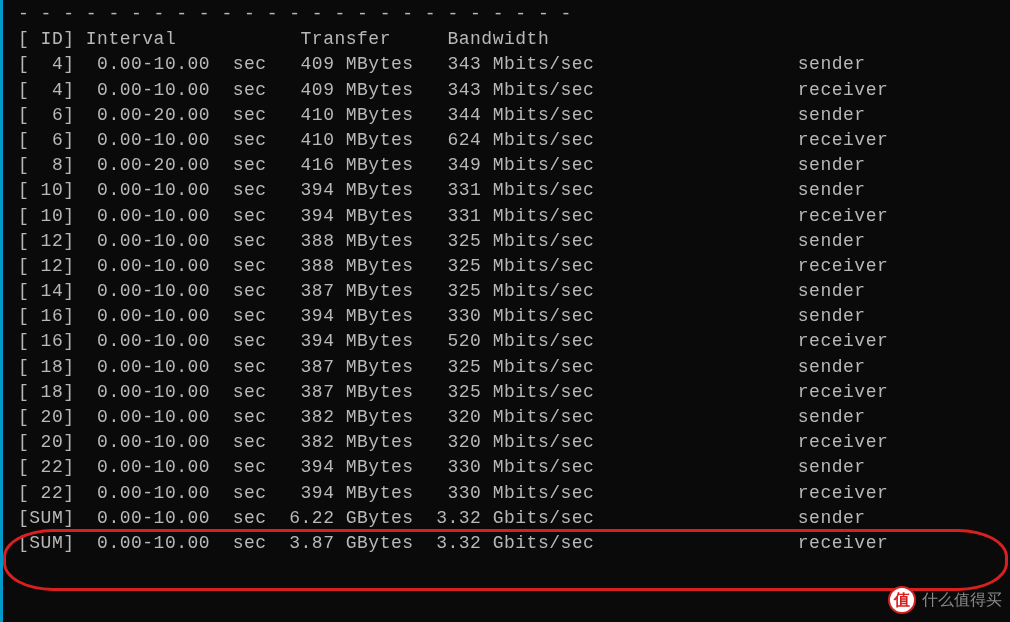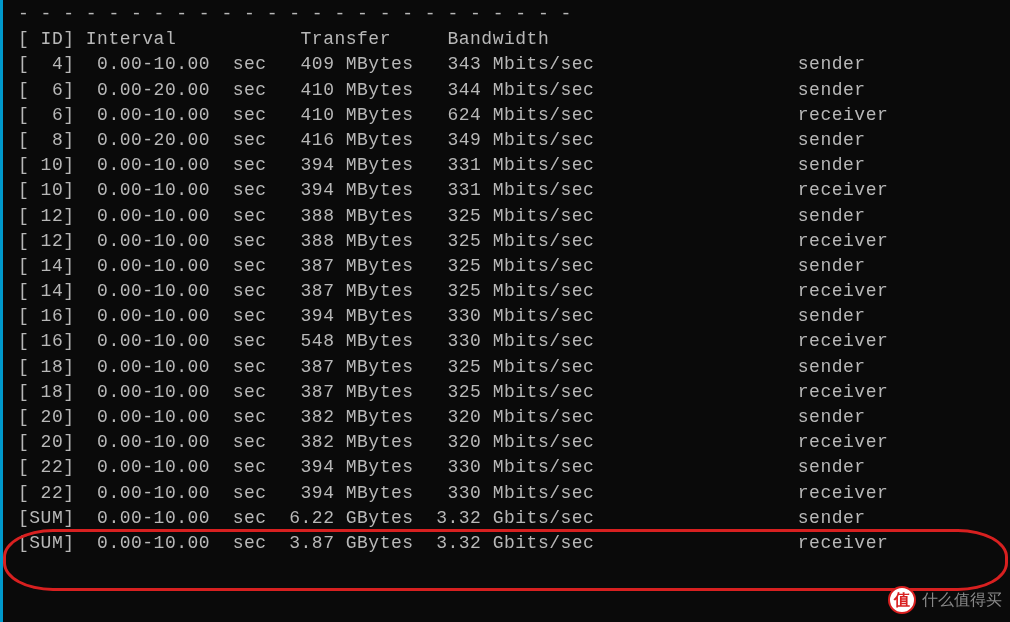--- a/index.html
+++ b/index.html
@@ -64,31 +64,31 @@
     }
   </style>
 </head>
 <body>
 
 <div>
   <div class="line">- - - - - - - - - - - - - - - - - - - - - - - - -</div>
   <div class="line">[ ID] Interval           Transfer     Bandwidth</div>
   <div id="rows-container">
       <div class="line">[  4]  0.00-10.00  sec   409 MBytes   343 Mbits/sec                  sender</div>
+      <div class="line">[  4]  0.00-10.00  sec   409 MBytes   343 Mbits/sec                  receiver</div>
       <div class="line">[  6]  0.00-20.00  sec   410 MBytes   344 Mbits/sec                  sender</div>
       <div class="line">[  6]  0.00-10.00  sec   410 MBytes   624 Mbits/sec                  receiver</div>
       <div class="line">[  8]  0.00-20.00  sec   416 MBytes   349 Mbits/sec                  sender</div>
       <div class="line">[ 10]  0.00-10.00  sec   394 MBytes   331 Mbits/sec                  sender</div>
       <div class="line">[ 10]  0.00-10.00  sec   394 MBytes   331 Mbits/sec                  receiver</div>
       <div class="line">[ 12]  0.00-10.00  sec   388 MBytes   325 Mbits/sec                  sender</div>
       <div class="line">[ 12]  0.00-10.00  sec   388 MBytes   325 Mbits/sec                  receiver</div>
       <div class="line">[ 14]  0.00-10.00  sec   387 MBytes   325 Mbits/sec                  sender</div>
-      <div class="line">[ 14]  0.00-10.00  sec   387 MBytes   325 Mbits/sec                  receiver</div>
       <div class="line">[ 16]  0.00-10.00  sec   394 MBytes   330 Mbits/sec                  sender</div>
-      <div class="line">[ 16]  0.00-10.00  sec   548 MBytes   330 Mbits/sec                  receiver</div>
+      <div class="line">[ 16]  0.00-10.00  sec   394 MBytes   520 Mbits/sec                  receiver</div>
       <div class="line">[ 18]  0.00-10.00  sec   387 MBytes   325 Mbits/sec                  sender</div>
       <div class="line">[ 18]  0.00-10.00  sec   387 MBytes   325 Mbits/sec                  receiver</div>
       <div class="line">[ 20]  0.00-10.00  sec   382 MBytes   320 Mbits/sec                  sender</div>
       <div class="line">[ 20]  0.00-10.00  sec   382 MBytes   320 Mbits/sec                  receiver</div>
       <div class="line">[ 22]  0.00-10.00  sec   394 MBytes   330 Mbits/sec                  sender</div>
       <div class="line">[ 22]  0.00-10.00  sec   394 MBytes   330 Mbits/sec                  receiver</div>
       <div class="line">[SUM]  0.00-10.00  sec  6.22 GBytes  3.32 Gbits/sec                  sender</div>
       <div class="line">[SUM]  0.00-10.00  sec  3.87 GBytes  3.32 Gbits/sec                  receiver</div>
     </div>
   <div class="line"> </div>

